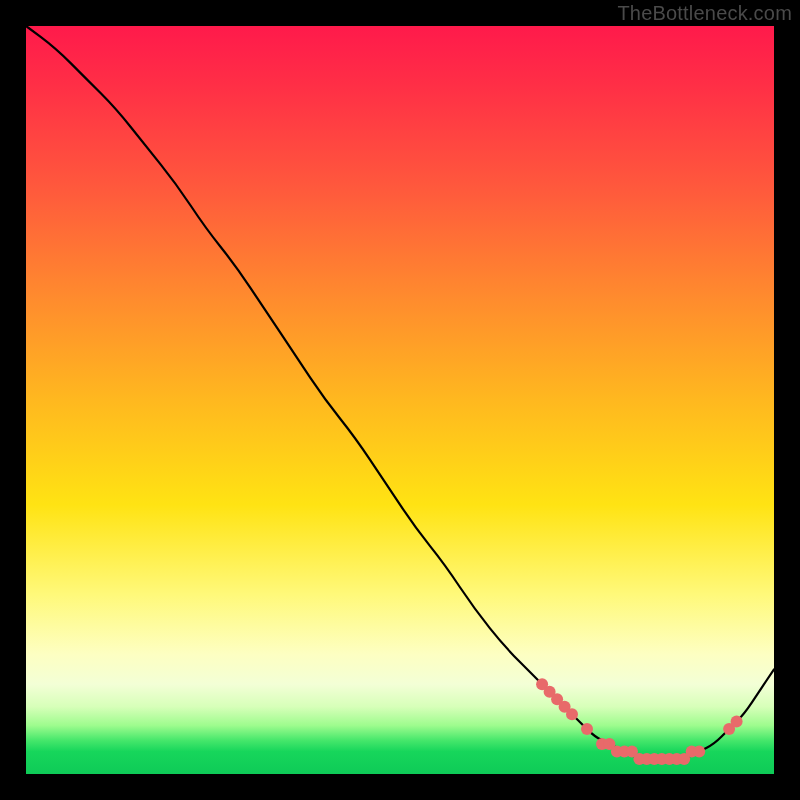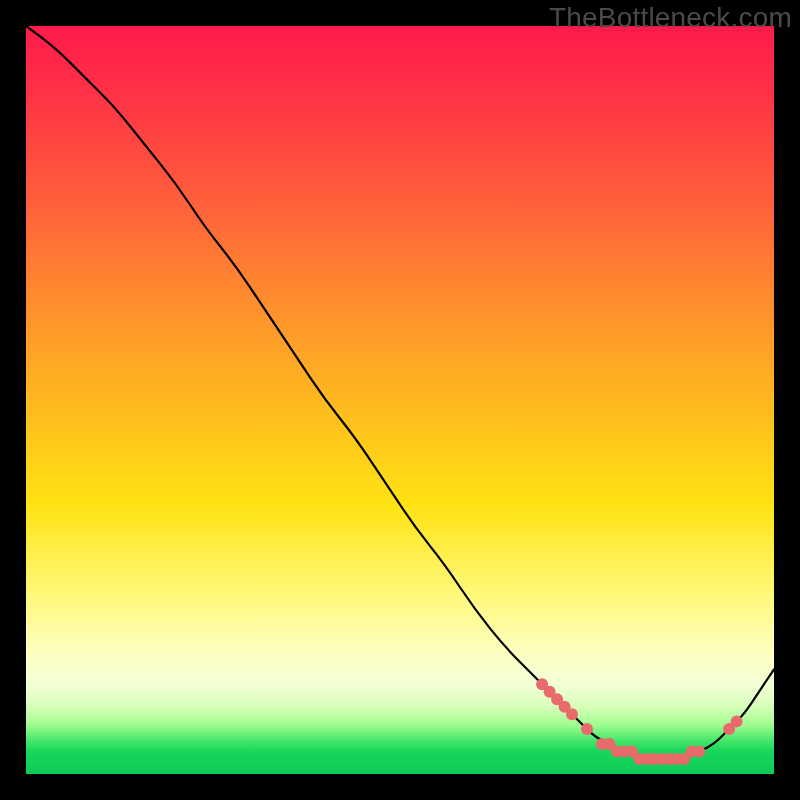--- a/index.html
+++ b/index.html
@@ -42,21 +42,21 @@
       #46e76b 95.5%,
       #17d65b 97%,
       #0ecb57 100%
     );
   }
   .watermark {
     position: absolute;
     top: 2px;
     right: 8px;
     color: #4a4a4a;
-    font-size: 28px;
+    font-size: 20px;
     letter-spacing: 0.2px;
     user-select: none;
   }
   svg.curve {
     position: absolute;
     left: 0;
     top: 0;
     width: 748px;
     height: 748px;
     overflow: visible;

